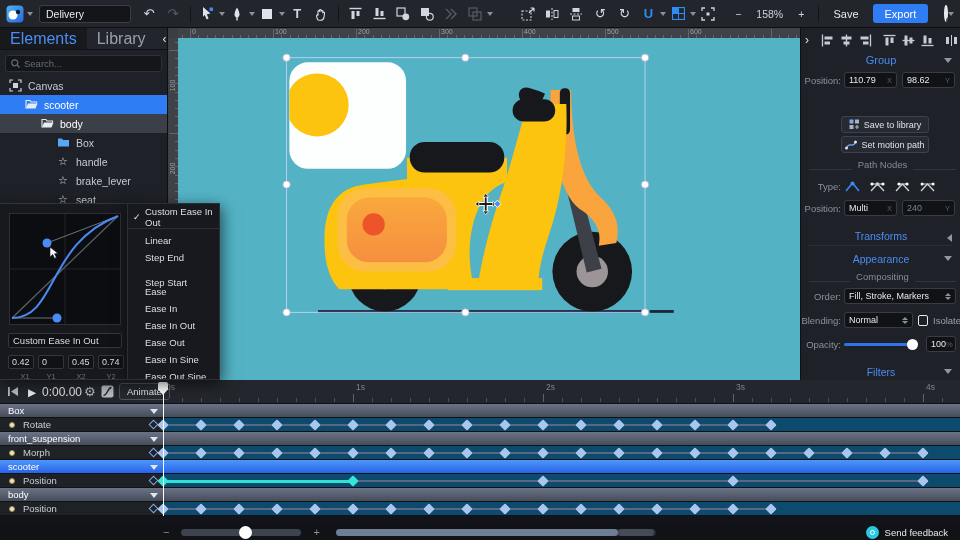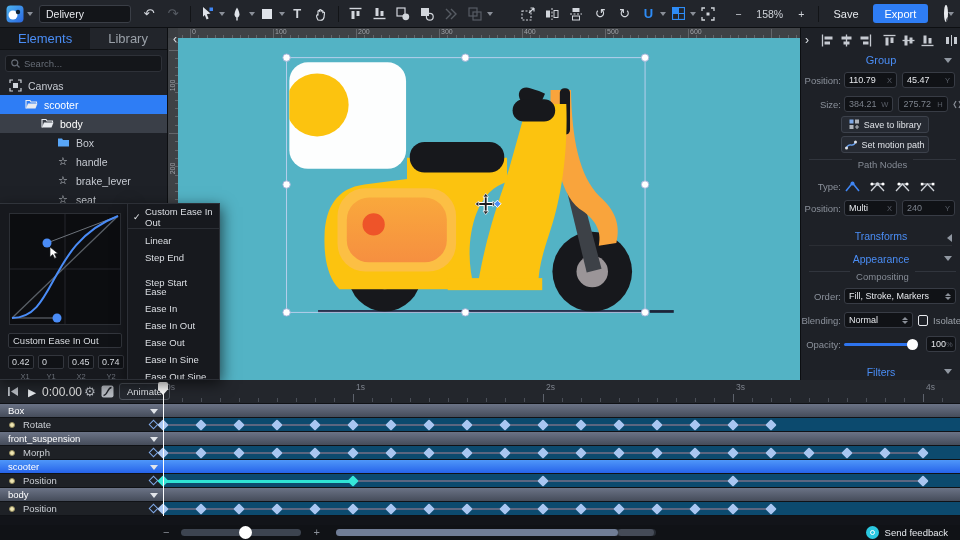--- a/index.html
+++ b/index.html
@@ -20,21 +20,21 @@
   .glyph{font-size:13px;line-height:1}
   .btn-text{color:#e6e9ed;font-size:11px;padding:0 10px;cursor:default}
   .btn-primary{height:19px;padding:0 12px;background:#2e7df5;border-radius:3px;color:#fff;font-size:11px;
                display:flex;align-items:center;margin:0 16px 0 4px}
   .zoom-lvl{color:#cfd3d9;font-size:10.5px;margin:0 6px}
   .avatar{width:17px;height:17px;border-radius:50%;background:#e8eaee;display:flex;align-items:flex-end;justify-content:center;overflow:hidden}
 
   
   .left-panel{position:absolute;left:0;top:28px;width:168px;height:352px;background:#1e2127;border-right:1px solid #0c0e11;z-index:5}
   .lp-tabs{height:22px;display:flex;align-items:stretch;background:#22252b;border-bottom:1px solid #0f1114}
-  .lp-tab{padding:0 18px;display:flex;align-items:center;font-size:13px;color:#9aa0a8}
+  .lp-tab{padding:0 10px;display:flex;align-items:center;font-size:16px;color:#9aa0a8}
   .lp-tab.active{background:#17191d;color:#4a8df5}
   .lp-collapse{margin-left:auto;color:#dfe3e8;padding:0 7px;display:flex;align-items:center;font-size:12px}
   .lp-search-row{display:flex;align-items:center;margin:5px 5px 4px 5px;gap:5px}
   .lp-search{flex:1;height:17px;background:#14161a;border:1px solid #2e3138;border-radius:3px;
              display:flex;align-items:center;padding:0 5px;gap:4px}
   .lp-search input{flex:1;background:transparent;border:none;outline:none;color:#c8ccd2;font-size:9.5px;font-family:inherit;min-width:0}
   .lp-search input::placeholder{color:#676d77}
   .tree{position:relative}
   .tree-row{position:relative;height:19px;display:flex;align-items:center;gap:6px;color:#c6cad1;font-size:10.5px}
   .tree-row.selected{background:#2e7df5;color:#fff}
@@ -72,21 +72,21 @@
   
   .right-panel{position:absolute;left:800px;top:28px;width:160px;height:352px;background:#1e2127;border-left:1px solid #0c0e11;z-index:5}
   .rp-row{position:absolute;left:0;width:160px;height:16px;display:flex;align-items:center}
   .rp-label{width:40px;text-align:right;color:#8b919b;font-size:9.5px;margin-right:3px;flex:none}
   .fld{width:53px;height:16px;background:#101216;border:1px solid #383c45;border-radius:3px;display:flex;align-items:center;
        padding:0 4px;color:#e6e8ec;font-size:9px;margin-right:5px}
   .fld .suffix{margin-left:auto;color:#5a5f69;font-size:7.5px}
   .fld.dim{color:#7c828c}
   .rp-btn{position:absolute;left:40px;width:88px;height:17px;background:#262a32;border:1px solid #3c414b;border-radius:3px;
           display:flex;align-items:center;justify-content:center;gap:4px;color:#dfe2e7;font-size:9px}
-  .sect{position:absolute;left:8px;right:4px;display:flex;align-items:flex-start;gap:6px;color:#858b95;font-size:9.5px}
+  .sect{position:absolute;left:8px;right:4px;display:flex;align-items:flex-end;gap:6px;color:#858b95;font-size:9.5px}
   .sect:before,.sect:after{content:"";flex:1;height:1px;background:#31353d}
   .blue-link{position:absolute;left:0;width:160px;display:flex;align-items:flex-end;justify-content:center;color:#4a8df5;font-size:10.5px}
   .blue-link .lk-caret{position:absolute;right:9px}
   .caret-left{width:0;height:0;border:4px solid transparent;border-right:5px solid #9097a1}
   .caret-down{width:0;height:0;border:4px solid transparent;border-top:5px solid #9097a1;margin-top:4px}
   .updown{margin-left:auto;display:flex;flex-direction:column;gap:1px;align-items:center}
   .updown i{width:0;height:0;border:3px solid transparent}
   .updown .u{border-bottom:3.5px solid #8a8f98}
   .updown .d{border-top:3.5px solid #8a8f98}
   .checkbox{width:11px;height:11px;border:1.5px solid #e8eaee;border-radius:2px;background:transparent}
@@ -660,37 +660,23 @@
       <span style="color:#4a8df5;font-size:11px">Group</span>
       <span class="caret-down" style="position:absolute;right:9px"></span>
     </div>
     <div class="rp-row" style="top:44px">
       <span class="rp-label">Position:</span>
       <span class="fld">
           <span>110.79</span>
           <span class="suffix">X</span>
         </span>
       <span class="fld">
-          <span>45.47</span>
+          <span>98.62</span>
           <span class="suffix">Y</span>
         </span>
-    </div>
-    <div class="rp-row" style="top:68px">
-      <span class="rp-label">Size:</span>
-      <span class="fld dim">
-          <span>384.21</span>
-          <span class="suffix">W</span>
-        </span>
-      <span class="fld dim">
-          <span>275.72</span>
-          <span class="suffix">H</span>
-        </span>
-      <svg width="9" height="9">
-          <path d="M3 1 L1 4.5 L3 8 M6 1 L8 4.5 L6 8" fill="none" stroke="#8a8f98" stroke-width="1.2"></path>
-        </svg>
     </div>
     <div class="rp-btn" style="top:88px">
       <svg width="11" height="11">
           <rect x="0.5" y="0.5" width="4" height="4" fill="#7fa9e8"></rect>
           <rect x="6" y="0.5" width="4" height="4" fill="#aeb3bb"></rect>
           <rect x="0.5" y="6" width="4" height="4" fill="#aeb3bb"></rect>
           <path d="M8 6 L8 10 M6 8 L10 8" stroke="#aeb3bb" stroke-width="1.2"></path>
         </svg>
       <span>Save to library</span>
     </div>

